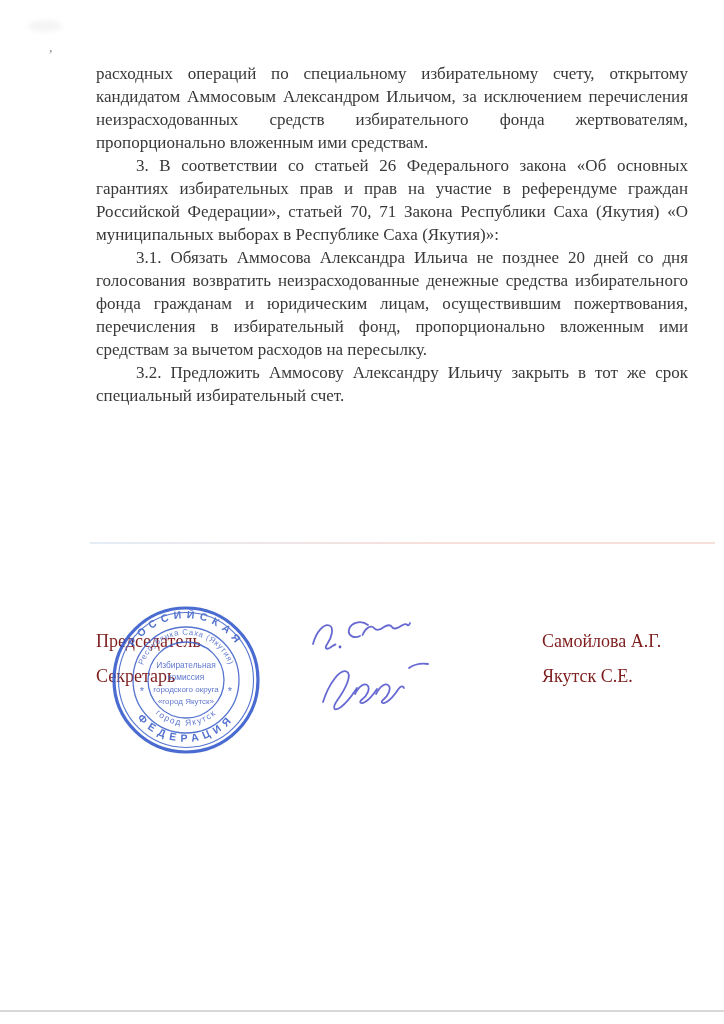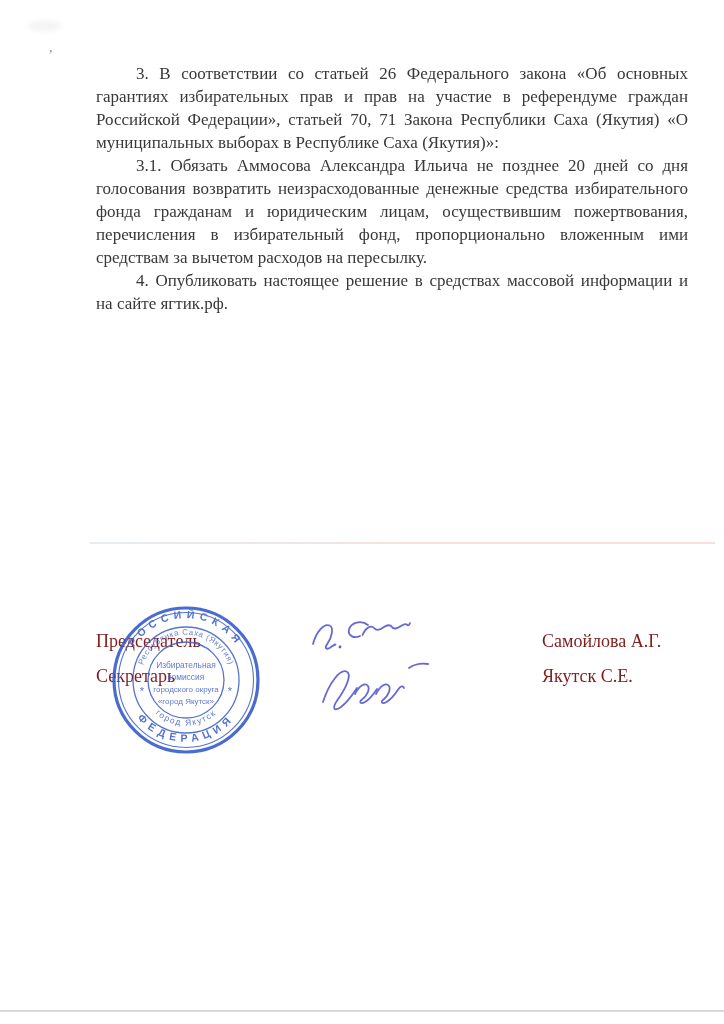--- a/index.html
+++ b/index.html
@@ -42,23 +42,24 @@
 </style>
 </head>
 <body>
 
 <div class="page">
 
   <div class="smudge"></div>
   <div class="stray-mark">,</div>
 
   <main class="doc-body">
+    <p class="para continued">расходных операций по специальному избирательному счету, открытому кандидатом Аммосовым Александром Ильичом, за исключением перечисления неизрасходованных средств избирательного фонда жертвователям, пропорционально вложенным ими средствам.</p>
     <p class="para">3. В соответствии со статьей 26 Федерального закона «Об основных гарантиях избирательных прав и прав на участие в референдуме граждан Российской Федерации», статьей 70, 71 Закона Республики Саха (Якутия) «О муниципальных выборах в Республике Саха (Якутия)»:</p>
     <p class="para">3.1. Обязать Аммосова Александра Ильича не позднее 20 дней со дня голосования возвратить неизрасходованные денежные средства избирательного фонда гражданам и юридическим лицам, осуществившим пожертвования, перечисления в избирательный фонд, пропорционально вложенным ими средствам за вычетом расходов на пересылку.</p>
-    <p class="para">4. Опубликовать настоящее решение в средствах массовой информации и на сайте ягтик.рф.</p>
+    <p class="para">3.2. Предложить Аммосову Александру Ильичу закрыть в тот же срок специальный избирательный счет.</p>
   </main>
 
   <div class="scan-line"></div>
 
   <div class="sig-row sig-row-1">
     <span class="sig-role">Председатель</span>
     <span class="sig-name">Самойлова А.Г.</span>
   </div>
   <div class="sig-row sig-row-2">
     <span class="sig-role">Секретарь</span>

